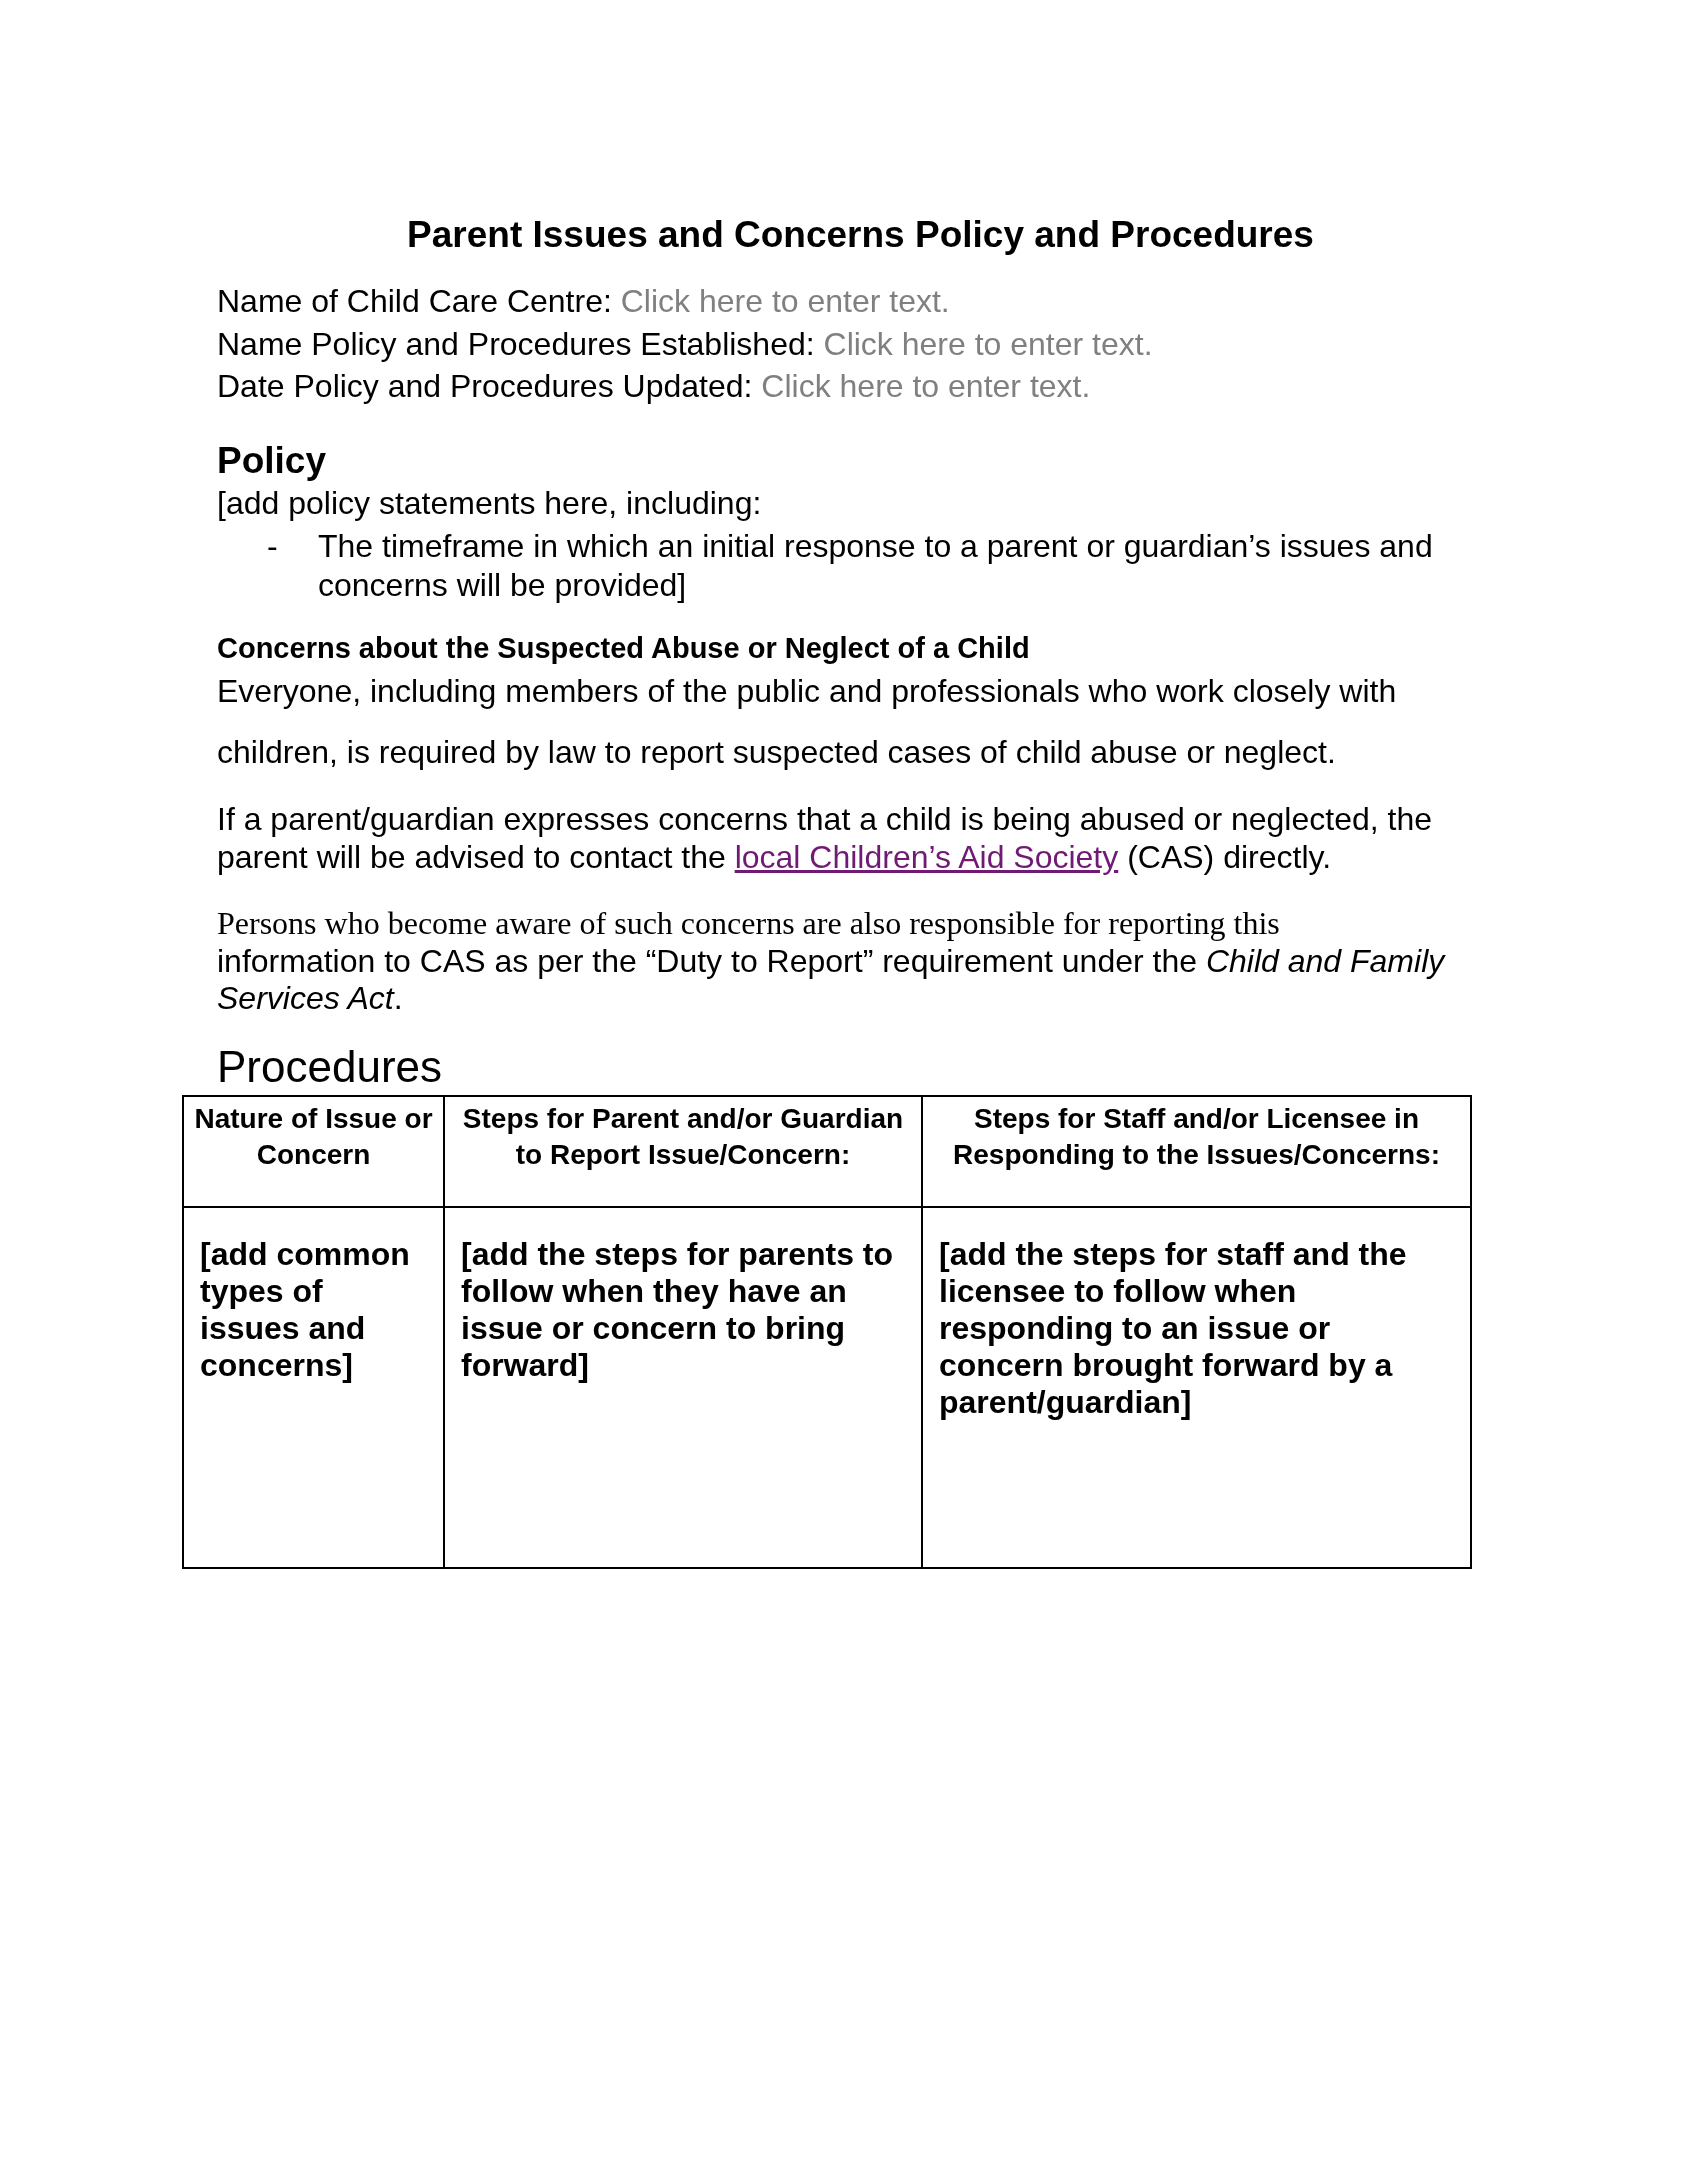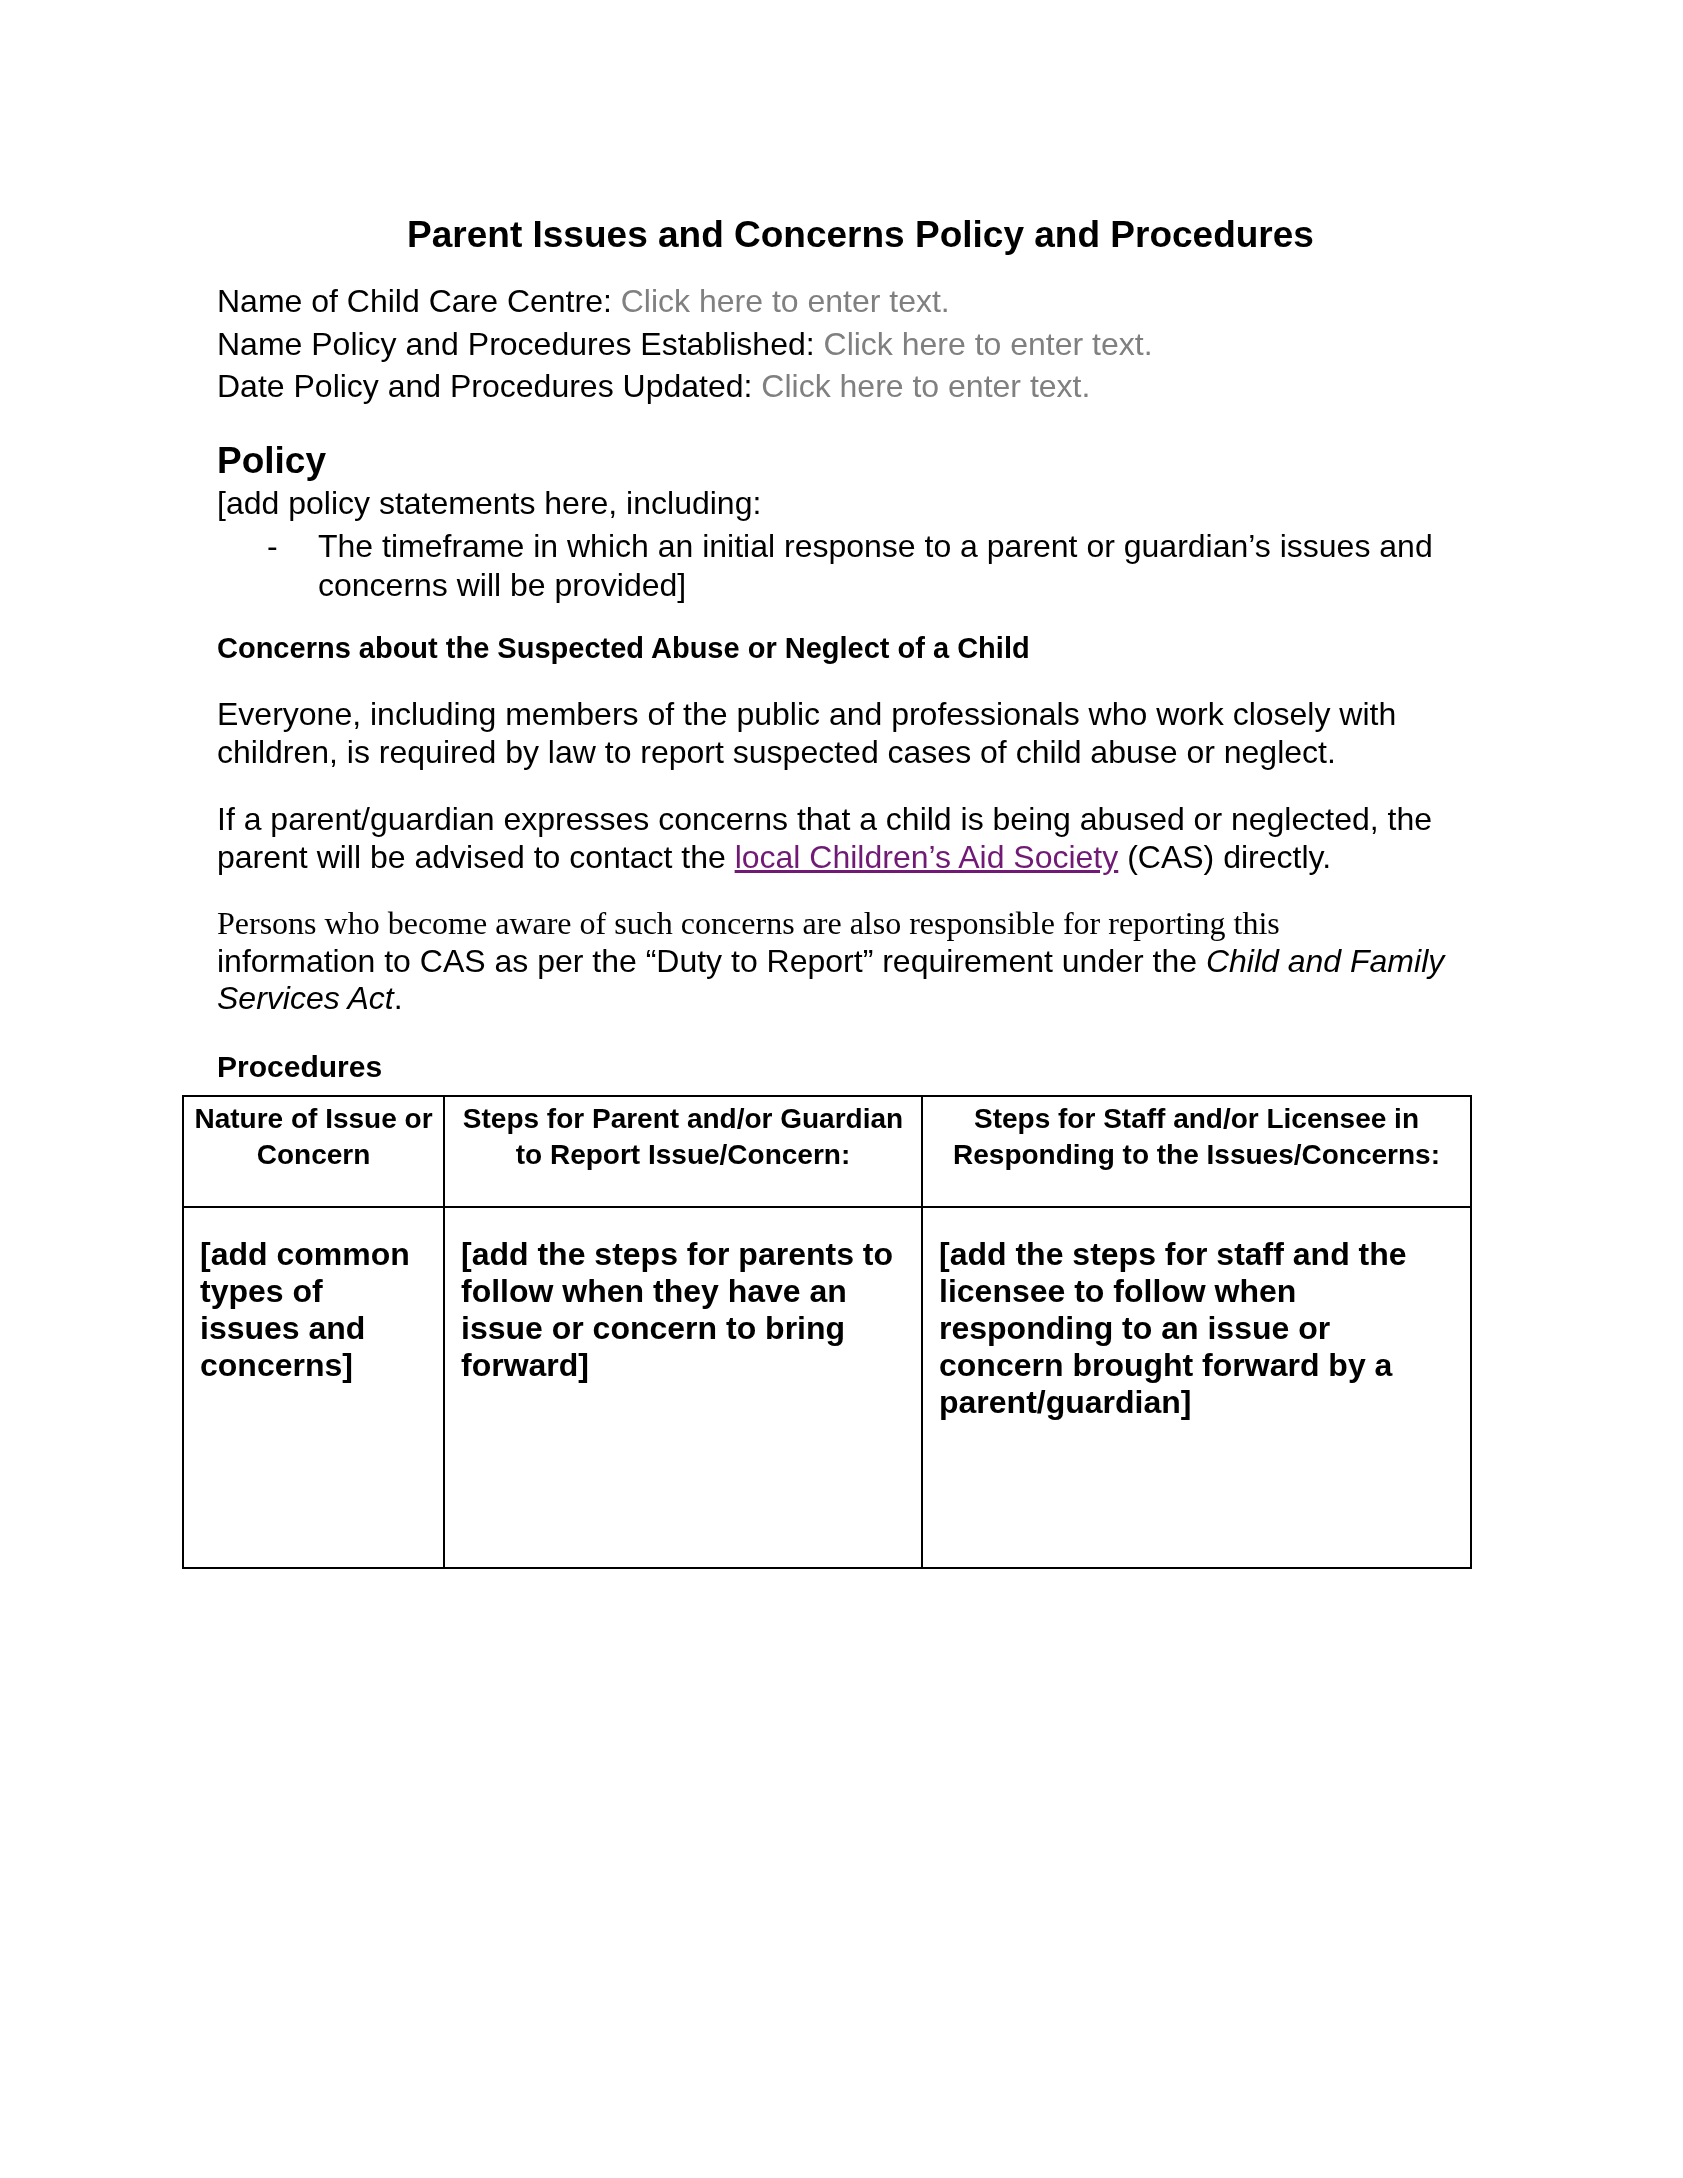--- a/index.html
+++ b/index.html
@@ -9,21 +9,21 @@
   .title { left: 0; width: 1683px; text-align: center; top: 214px;
            font-size: 37px; font-weight: bold; line-height: 42px; }
   .meta { left: 198px; font-size: 32px; line-height: 43px; }
   .meta .ph { color: #808080; }
   .h-policy { left: 198px; top: 440px; font-size: 37px; font-weight: bold; line-height: 42px; }
   .para { left: 198px; font-size: 32px; line-height: 38px; }
   .bullet-dash { left: 248px; top: 527px; font-size: 32px; line-height: 38px; }
   .bullet-text { left: 299px; top: 527px; font-size: 32px; line-height: 39px; white-space: normal; width: 1188px; }
   .h-sub { left: 198px; top: 630px; font-size: 29px; font-weight: bold; line-height: 36px; }
   .link { color: #701a75; text-decoration: underline; cursor: pointer; }
-  .h-proc { left: 198px; top: 1043px; font-size: 30px; font-weight: bold; line-height: 48px; }
+  .h-proc { left: 198px; top: 1043px; font-size: 44px; font-weight: normal; line-height: 48px; }
   table.proc { position: absolute; left: 182px; top: 1095px; width: 1289px;
                border-collapse: collapse; table-layout: fixed; }
   table.proc th, table.proc td { border: 2px solid #000; vertical-align: top; font-weight: bold; }
   table.proc th { font-size: 28px; font-weight: bold; line-height: 36px; text-align: center;
                   padding: 4px 10px 6px 10px; height: 99px; }
   table.proc td { font-size: 32px; line-height: 37px; padding: 28px 14px 0 16px; height: 331px; }
   .c1 { width: 261px; } .c2 { width: 478px; } .c3 { width: 549px; }
 </style>
 </head>
 <body>
@@ -43,21 +43,21 @@
   <span class="ph">Click here to enter text.</span>
 </div>
 
 <div class="abs h-policy">Policy</div>
 <div class="abs para" style="top:484px;">[add policy statements here, including:</div>
 <div class="abs bullet-dash">-</div>
 <div class="abs bullet-text">The timeframe in which an initial response to a parent or guardian’s issues and concerns will be provided]</div>
 
 <div class="abs h-sub">Concerns about the Suspected Abuse or Neglect of a Child</div>
 
-<div class="abs para" style="top:695px;">Everyone, including members of the public and professionals who work closely with</div>
+<div class="abs para" style="top:672px;">Everyone, including members of the public and professionals who work closely with</div>
 <div class="abs para" style="top:733px;">children, is required by law to report suspected cases of child abuse or neglect.</div>
 
 <div class="abs para" style="top:800px;">If a parent/guardian expresses concerns that a child is being abused or neglected, the</div>
 <div class="abs para" style="top:838px;">
   <span>parent will be advised to contact the </span><span class="link">local Children’s Aid Society</span><span> (CAS) directly.</span>
 </div>
 
 <div class="abs para" style="top:904px;font-family:Liberation Serif, serif;">Persons who become aware of such concerns are also responsible for reporting this</div>
 <div class="abs para" style="top:942px;">
   <span>information to CAS as per the “Duty to Report” requirement under the </span><i>Child and Family</i>

